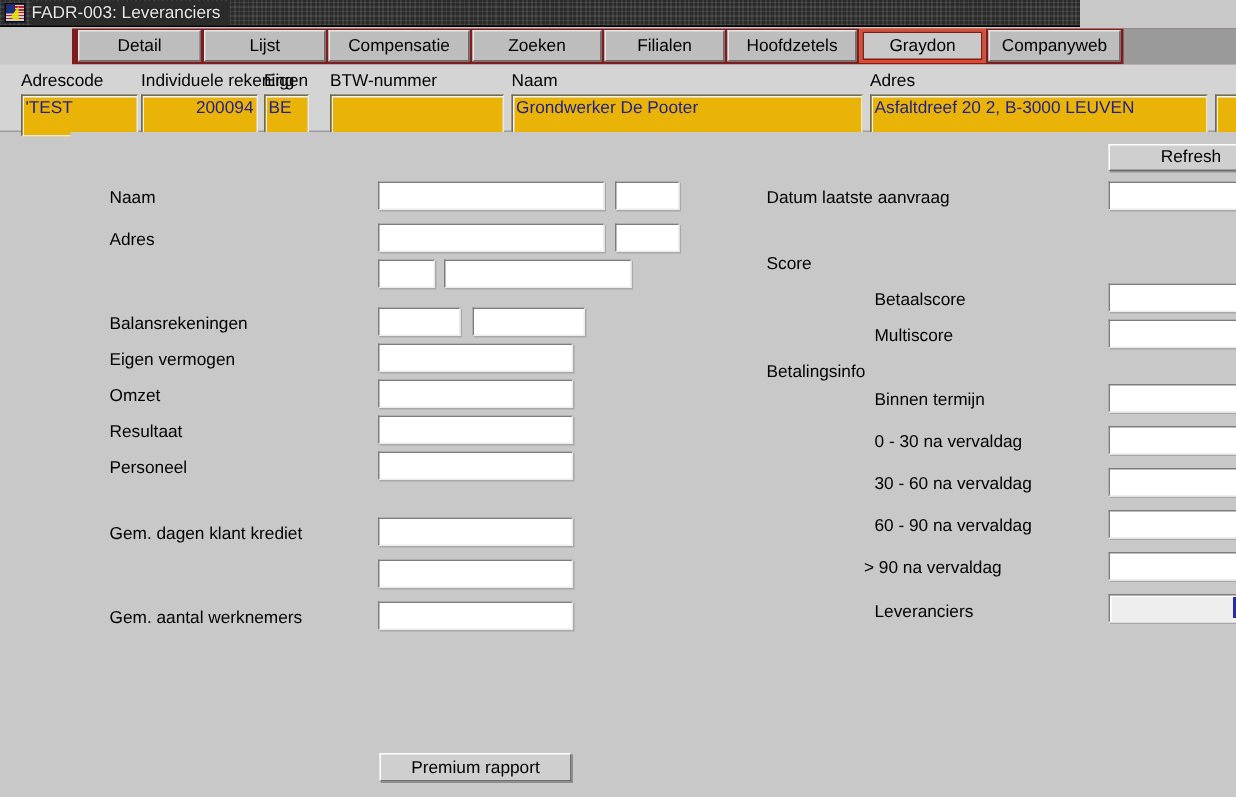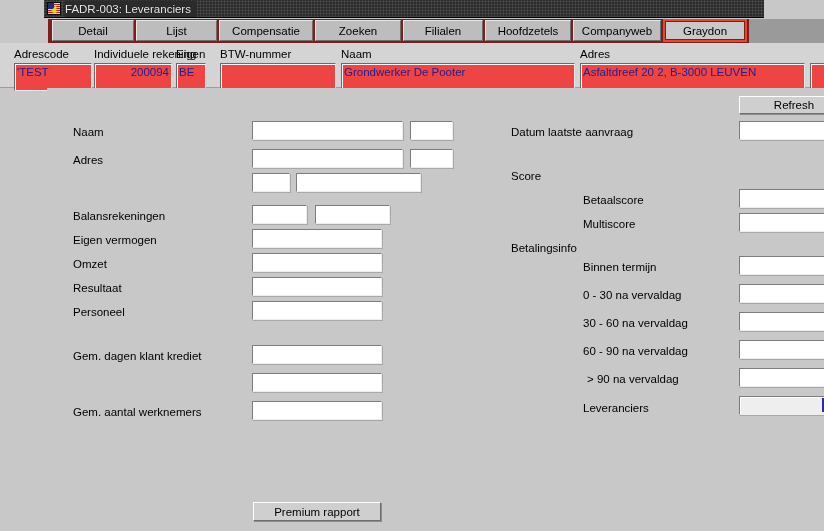--- a/index.html
+++ b/index.html
@@ -25,21 +25,20 @@
     background-color: #2b2b2b;
     background-image:
       repeating-linear-gradient(0deg,
         rgba(255,255,255,0.085) 0px, rgba(255,255,255,0.085) 1px,
         rgba(0,0,0,0) 1px, rgba(0,0,0,0) 3px),
       repeating-linear-gradient(90deg,
         rgba(255,255,255,0.085) 0px, rgba(255,255,255,0.085) 1px,
         rgba(0,0,0,0) 1px, rgba(0,0,0,0) 3px);
     display: flex; align-items: center;
     border-bottom: 1px solid #000;
-    margin-left: 44px;
   }
   .title-icon {
     width: 14px; height: 13px;
     margin-left: 3px; margin-right: 4px;
     flex: 0 0 auto;
     position: relative;
     background: #1d3f8f;
     border: 1px solid #0a0a0a;
     overflow: hidden;
   }
@@ -125,21 +124,21 @@
   }
   .hf .hf-label {
     position: absolute; left: 0; top: 0;
     font-size: 11.5px; color: #000;
     white-space: nowrap;
     line-height: 13px;
   }
   .hf .hf-input {
     position: absolute; left: 0; top: 15px;
     height: 28px;
-    background: #ef4444;
+    background: #eab308;
     border: 1px solid #808080;
     border-top-color: #6a6a6a;
     border-left-color: #6a6a6a;
     border-right-color: #e8e8e8;
     border-bottom-color: #e8e8e8;
     box-shadow: inset 1px 1px 0 #f4f4f4;
     color: #22228c;
     font-size: 11.5px;
     font-family: "Liberation Sans", sans-serif;
     line-height: 16px;
@@ -218,22 +217,22 @@
     <div class="title-text">FADR-003: Leveranciers</div>
   </div>
 
   <div class="tabstrip">
     <div class="tab first" style="width:82px">Detail</div>
     <div class="tab" style="width:81px">Lijst</div>
     <div class="tab" style="width:94px">Compensatie</div>
     <div class="tab" style="width:86px">Zoeken</div>
     <div class="tab" style="width:80px">Filialen</div>
     <div class="tab" style="width:86px">Hoofdzetels</div>
+    <div class="tab active" style="width:84px">Graydon</div>
     <div class="tab" style="width:88px">Companyweb</div>
-    <div class="tab active" style="width:84px">Graydon</div>
     <div class="tab-filler"></div>
   </div>
 
   <div class="headerband">
 
     <div class="hf" style="left:14px; top:5px; width:66px;">
       <div class="hf-label">Adrescode</div>
       <div class="hf-input" style="width:78px;">'TEST</div>
     </div>
 
@@ -325,21 +324,21 @@
 
     <div class="lbl" style="left:536px; top:200px;">0 - 30 na vervaldag</div>
     <div class="fld" style="left:692px; top:196px; width:87px;"></div>
 
     <div class="lbl" style="left:536px; top:228px;">30 - 60 na vervaldag</div>
     <div class="fld" style="left:692px; top:224px; width:87px;"></div>
 
     <div class="lbl" style="left:536px; top:256px;">60 - 90 na vervaldag</div>
     <div class="fld" style="left:692px; top:252px; width:87px;"></div>
 
-    <div class="lbl" style="left:540px; top:284px;">&gt; 90 na vervaldag</div>
+    <div class="lbl" style="left:529px; top:284px;">&gt; 90 na vervaldag</div>
     <div class="fld" style="left:692px; top:280px; width:87px;"></div>
 
     <div class="lbl" style="left:536px; top:313px;">Leveranciers</div>
     <div class="fld disabled" style="left:692px; top:308px; width:87px;">
       <div class="caret"></div>
     </div>
 
     <div class="btn" style="left:206px; top:414px; width:128px; height:19px;">Premium rapport</div>
 
   </div>

